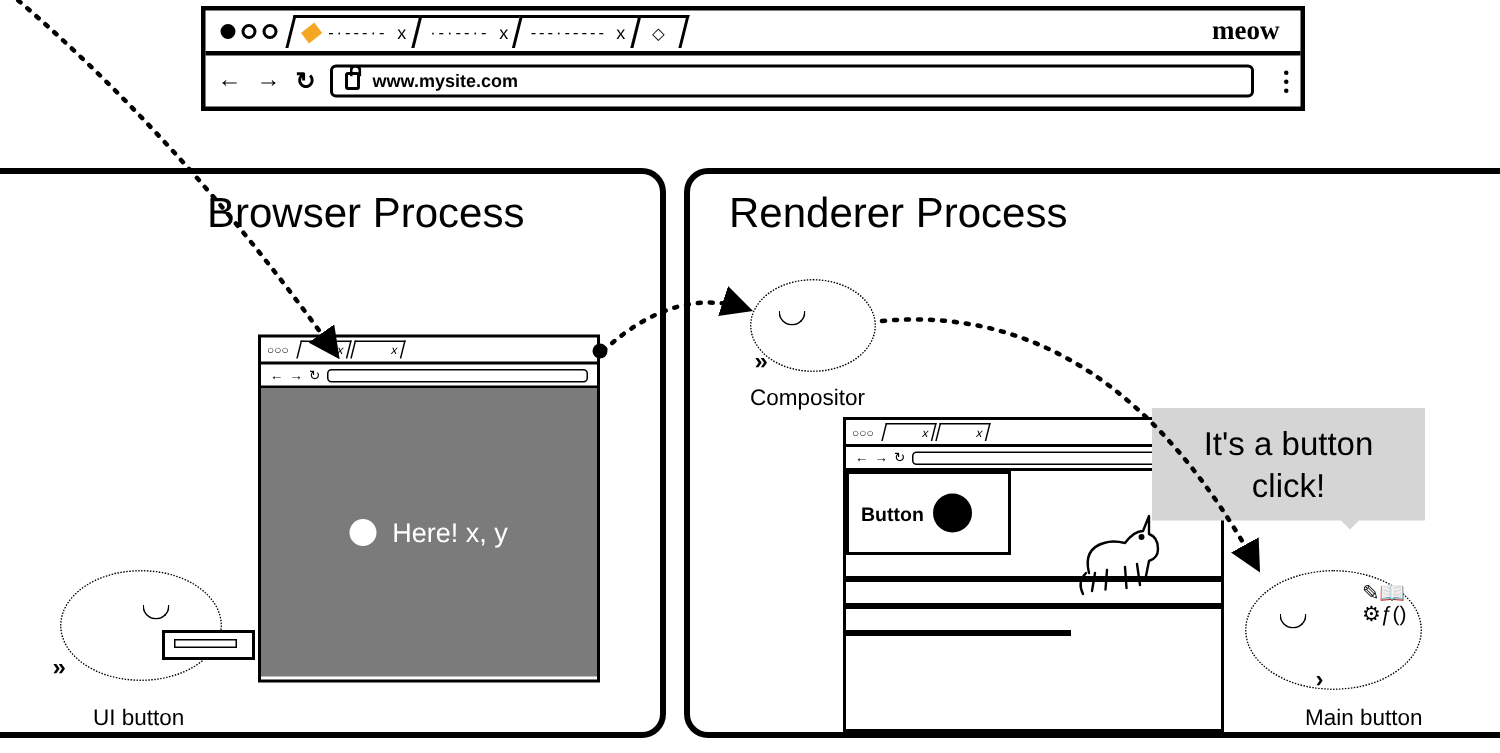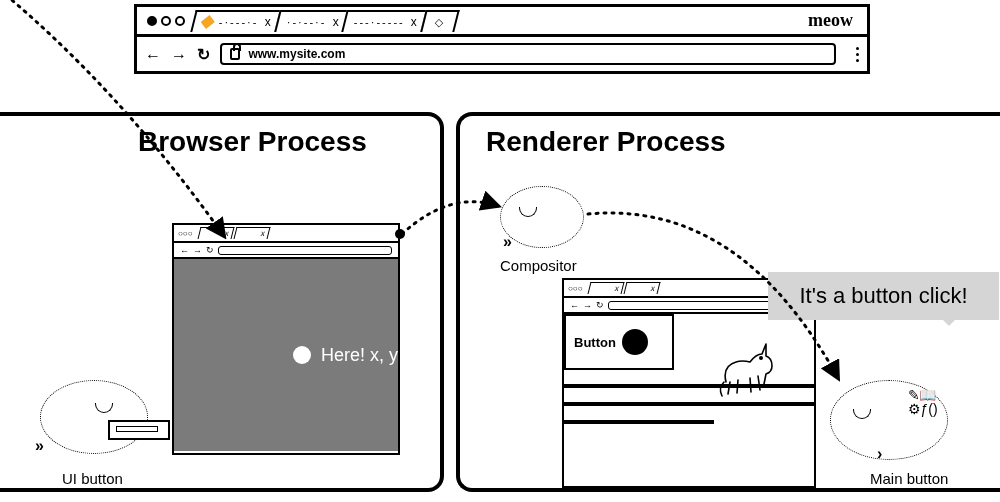--- a/index.html
+++ b/index.html
@@ -91,21 +91,21 @@
     height: 380px;
     border: 4px solid #000;
     border-radius: 16px;
     padding: 6px 18px;
     background:#fff;
   }
   .proc.browser { left:-4px; width: 448px; border-left:none; border-top-left-radius:0; border-bottom-left-radius:0;}
   .proc.renderer{ left:456px; width: 548px; border-right:none; border-top-right-radius:0; border-bottom-right-radius:0;}
   .proc-title {
     font-size: 28px;
-    font-weight: 700;
+    font-weight: 400;
     margin: 4px 0 4px 124px;
   }
   .proc.renderer .proc-title { margin-left: 8px;}
 
   
   .input-badge{
     position:absolute;
     left:32px; top:170px;
     background:#d5d5d5;
     font-size:26px;
@@ -117,36 +117,36 @@
     position:absolute;
     border:2px solid #000;
     background:#fff;
   }
   .mini.bp { left:172px; top:223px; width:228px; height:232px;}
   .mini .mtabs{height:18px;border-bottom:2px solid #000;display:flex;align-items:center;padding:0 4px;gap:2px;}
   .mini .mtabs .mt{border:1.5px solid #000;border-bottom:none;height:12px;width:34px;transform:skewX(-14deg);font-size:8px;display:flex;align-items:center;justify-content:flex-end;padding-right:3px;}
   .mini .mnav{height:16px;border-bottom:2px solid #000;display:flex;align-items:center;padding:0 6px;gap:4px;font-size:9px;}
   .mini .mnav .murl{flex:1;height:9px;border:1.5px solid #000;border-radius:3px;}
   .mini .mbody{height:calc(100% - 36px);}
-  .mini.bp .mbody{background:#7b7b7b;color:#fff;display:flex;align-items:center;justify-content:flex-end;gap:10px;font-size:18px;}
+  .mini.bp .mbody{background:#7b7b7b;color:#fff;display:flex;align-items:center;justify-content:center;gap:10px;font-size:18px;}
   .mini.bp .mbody .dot{width:18px;height:18px;background:#fff;border-radius:50%;}
 
   
   .mini.rp { left:562px; top:278px; width:254px; height:210px;}
   .mini.rp .mbody{}
   .btnbox{border:2px solid #000;width:110px;height:56px;display:flex;align-items:center;padding:4px 8px;gap:6px;font-size:13px;font-weight:600;}
   .btnbox .c{width:26px;height:26px;background:#000;border-radius:50%;}
   .linebar{height:4px;background:#000;margin-top:14px;}
   .linebar.half{width:60%;}
 
   
   .speech{
     position:absolute;
     left:768px; top:272px;
-    width:231px;
+    width:182px;
     background:#d5d5d5;
     font-size:22px;
     text-align:center;
     padding:10px 12px;
     line-height:1.25;
   }
   .speech:after{
     content:"";
     position:absolute;
     bottom:-16px; right:40px;

